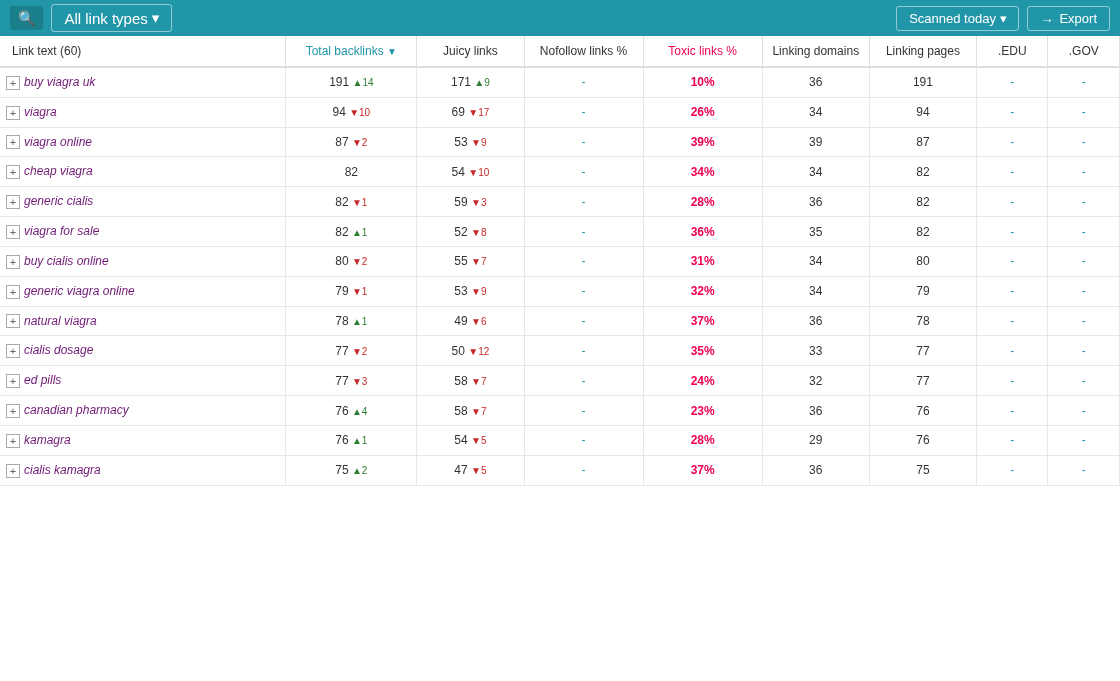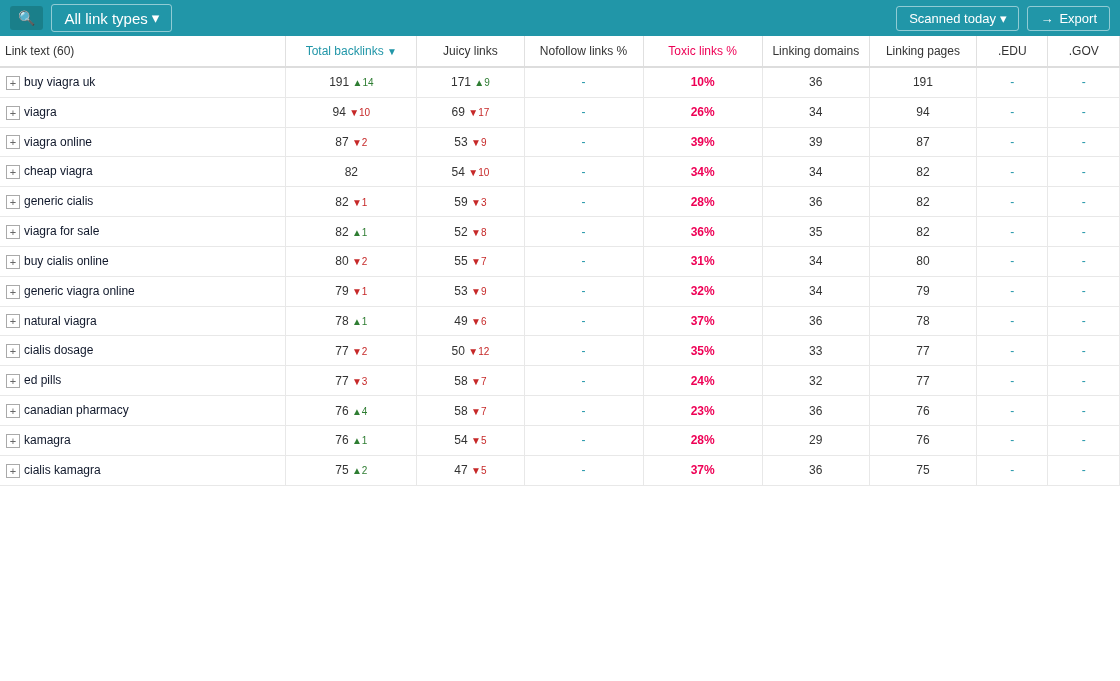--- a/index.html
+++ b/index.html
@@ -87,21 +87,21 @@
     td {
       padding: 7px 8px;
       text-align: center;
       font-size: 12px;
       color: #333;
       border-right: 1px solid #e8e8e8;
       vertical-align: middle;
     }
     td:first-child { text-align: left; padding-left: 6px; }
 
-    .link-text { color: #0f172a; }
+    .link-text { color: #701a75; font-style: italic; }
     .plus-btn {
       display: inline-block;
       width: 14px; height: 14px;
       border: 1px solid #aaa;
       text-align: center;
       line-height: 12px;
       font-size: 11px;
       color: #666;
       cursor: pointer;
       margin-right: 4px;
@@ -138,21 +138,21 @@
     <button class="export-btn">
       <span class="export-arrow">→</span>
       <span>Export</span>
     </button>
   </div>
 </div>
 
 <table>
   <thead>
     <tr>
-      <th style="width:240px; text-align:left; padding-left:5px;margin-top:22px;">
+      <th style="width:240px; text-align:left; padding-left:12px;margin-top:22px;">
         <span>Link text (60)</span>
       </th>
       <th class="sortable" style="width:110px;text-align:center;">
         <span>Total backlinks</span>
         <span class="sort-arrow">▼</span>
       </th>
       <th style="width:90px;">
         <span>Juicy links</span>
       </th>
       <th style="width:100px;">

